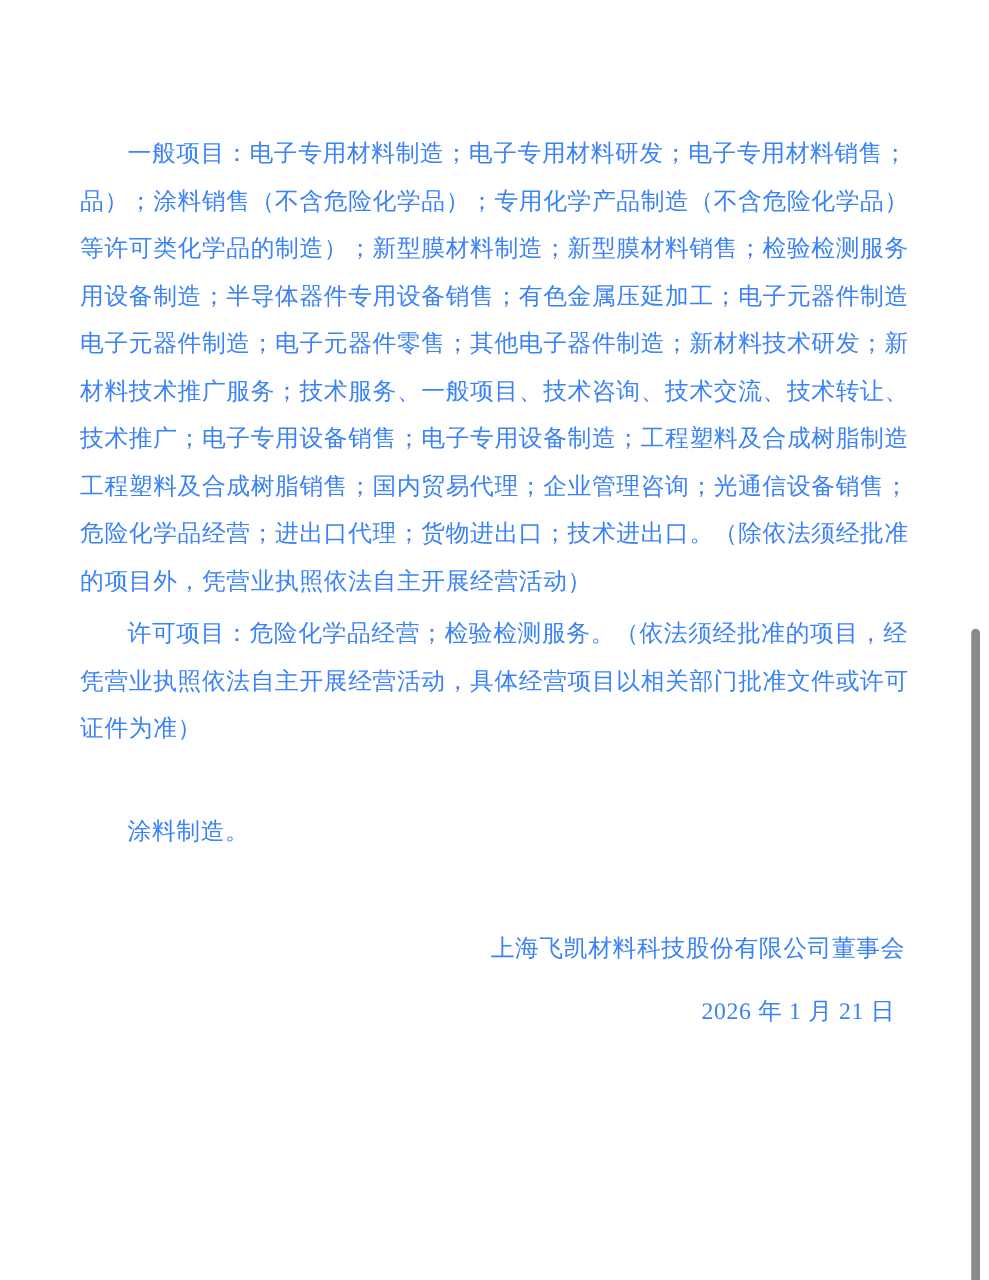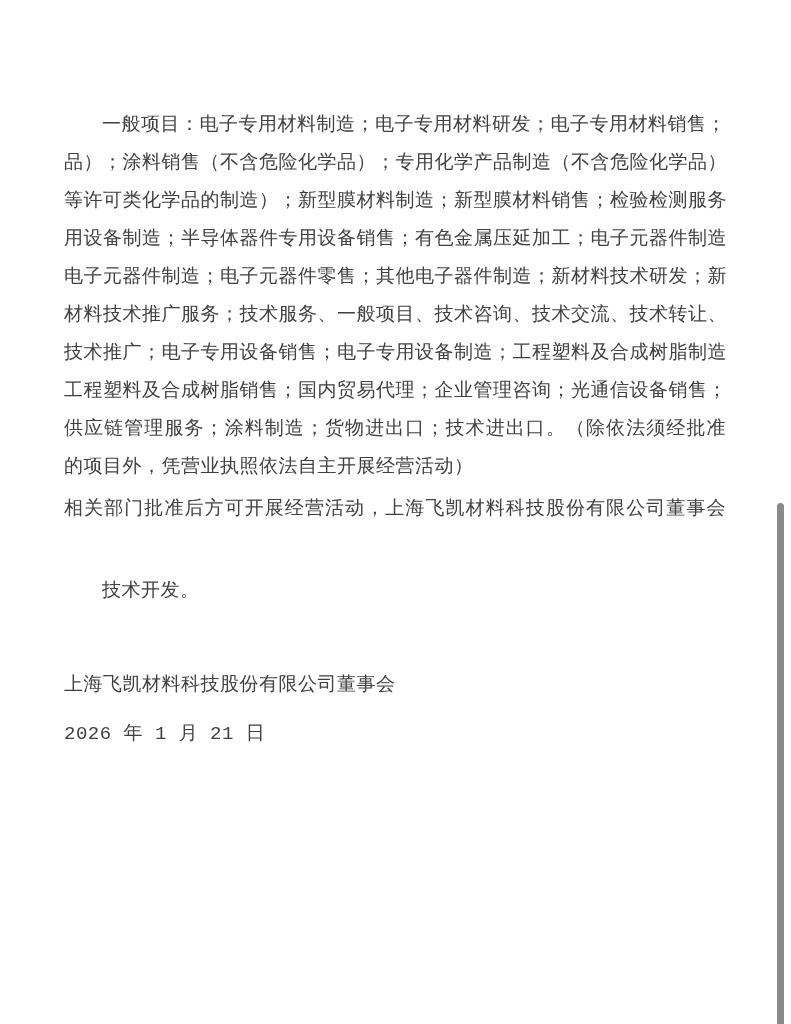--- a/index.html
+++ b/index.html
@@ -34,58 +34,61 @@
   }
   .line.first { padding-left: 38px; }
   .line.last {
     text-align: right;
     text-align-last: left;
   }
   .para-licensed-items { margin-top: 4px; }
   .para-closing { margin-top: 44px; }
   .signature-line {
     margin-top: 56px;
+    text-align: right;
     padding-right: 2px;
   }
   .date-line {
     margin-top: 12px;
+    text-align: right;
     padding-right: 10px;
-    font-family: Liberation Mono, monospace;
   }
   .scrollbar-thumb {
     position: absolute;
     left: 777px;
     top: 503px;
     width: 7px;
     height: 521px;
     border-radius: 4px 4px 0 0;
   }
 </style>
 </head>
 <body>
 
-<div class="page" style="background: rgb(255, 255, 255); color: #404040;">
+<div class="page" style="background: rgb(255, 255, 255); color: #3b82f6;">
   <div class="text-block">
     <div>
         <div class="para para-general-items">
           <div class="line first">一般项目：电子专用材料制造；电子专用材料研发；电子专用材料销售；</div>
           <div class="line">品）；涂料销售（不含危险化学品）；专用化学产品制造（不含危险化学品）；</div>
           <div class="line">等许可类化学品的制造）；新型膜材料制造；新型膜材料销售；检验检测服务</div>
           <div class="line">用设备制造；半导体器件专用设备销售；有色金属压延加工；电子元器件制造；</div>
           <div class="line">电子元器件制造；电子元器件零售；其他电子器件制造；新材料技术研发；新</div>
           <div class="line">材料技术推广服务；技术服务、一般项目、技术咨询、技术交流、技术转让、</div>
           <div class="line">技术推广；电子专用设备销售；电子专用设备制造；工程塑料及合成树脂制造；</div>
           <div class="line">工程塑料及合成树脂销售；国内贸易代理；企业管理咨询；光通信设备销售；</div>
-          <div class="line">供应链管理服务；涂料制造；货物进出口；技术进出口。（除依法须经批准</div>
+          <div class="line">危险化学品经营；进出口代理；货物进出口；技术进出口。（除依法须经批准</div>
           <div class="line last">的项目外，凭营业执照依法自主开展经营活动）</div>
         </div>
         <div class="para para-licensed-items">
-          <div class="line">相关部门批准后方可开展经营活动，上海飞凯材料科技股份有限公司董事会</div>
+          <div class="line first">许可项目：危险化学品经营；检验检测服务。（依法须经批准的项目，经</div>
+          <div class="line">凭营业执照依法自主开展经营活动，具体经营项目以相关部门批准文件或许可</div>
+          <div class="line last">证件为准）</div>
         </div>
         <div class="para para-closing">
-          <div class="line last first">技术开发。</div>
+          <div class="line last first">涂料制造。</div>
         </div>
       </div>
     <div class="signature-line">上海飞凯材料科技股份有限公司董事会</div>
     <div class="date-line">2026 年 1 月 21 日</div>
   </div>
   <div class="scrollbar-thumb" style="background: rgb(138, 138, 138);"></div>
 </div>
 
 </body></html>

